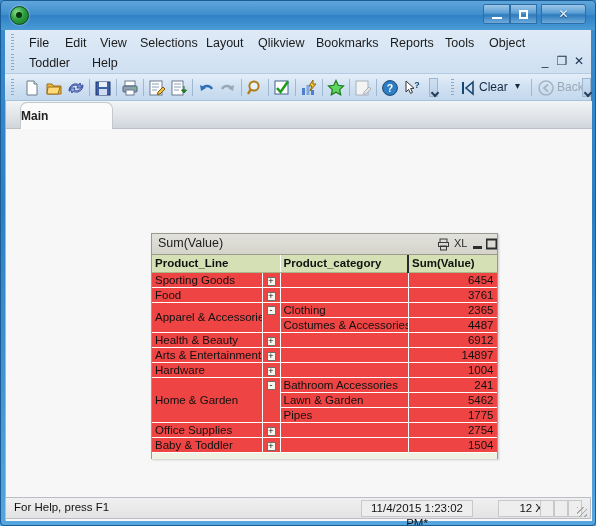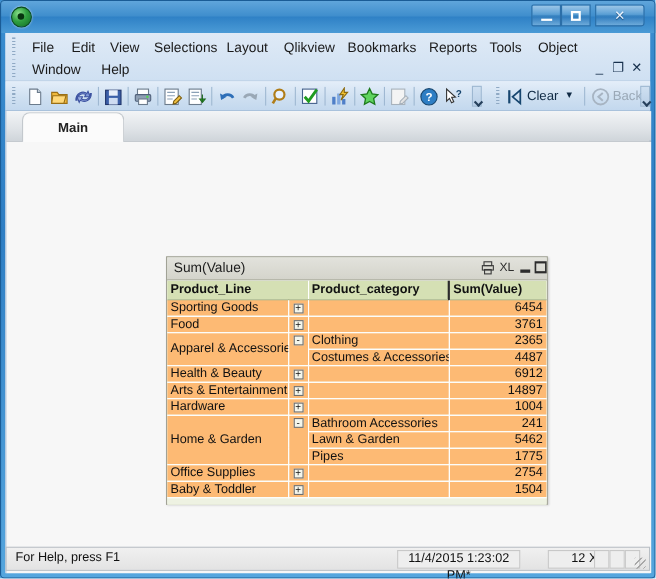--- a/index.html
+++ b/index.html
@@ -104,21 +104,21 @@
   }
   #tabstrip{
     position:absolute;left:0;top:0;width:586px;height:28px;
     background:linear-gradient(180deg,#f2f4f6 0%,#dfe3e7 60%,#cfd5da 100%);
     border-bottom:1px solid #b9bfc5;box-sizing:border-box;
   }
   #tab-main{
     position:absolute;left:14px;top:1px;width:93px;height:28px;box-sizing:border-box;
     background:#fbfbfb;border:1px solid #c3c8cd;border-bottom:none;
     border-top-left-radius:7px;border-top-right-radius:7px;
-    font-size:12px;font-weight:bold;color:#222;text-align:center;line-height:27px;
+    font-size:12px;font-weight:bold;color:#222;line-height:27px;
   }
   #sheetcanvas{
     position:absolute;left:0;top:28px;width:586px;height:392px;background:#f7f7f7;
   }
   
   #pivot{
     position:absolute;left:145px;top:104px;width:347px;height:226px;
     box-sizing:border-box;border:1px solid #9a9a8f;background:#ecf0df;
     box-shadow:1px 1px 2px rgba(0,0,0,.18);
   }
@@ -133,21 +133,21 @@
   table.pv{border-collapse:collapse;width:345px;table-layout:fixed;font-size:11.5px;color:#111;}
   table.pv th,table.pv td{
     padding:0 3px;border-right:1px solid #ffffff;border-bottom:1px solid #ffffff;
     vertical-align:middle;box-sizing:border-box;overflow:hidden;white-space:nowrap;
   }
   table.pv th{
     background:#d5e0b4;font-weight:bold;text-align:left;height:17px;
     border-bottom:1px solid #aab78a;color:#111;
   }
   th.c3{font-weight:normal;border-left:2px solid #2b2b2b;}
-  table.pv td{background:#fdba74;height:15px;}
+  table.pv td{background:#ef4444;height:15px;}
   td.dim{text-align:left;}
   td.val{text-align:right;padding-right:5px;}
   .expander{
     display:inline-block;width:9px;height:9px;line-height:7px;font-size:9px;
     text-align:center;border:1px solid #6f6f6f;background:#f4f6ec;color:#111;
     box-sizing:border-box;font-family:"Liberation Sans",sans-serif;
   }
   .exp-cell{width:14px;text-align:center;padding:0;}
   
   #statusbar{
@@ -201,21 +201,21 @@
         <div class="menu-item" style="left:133px;">Selections</div>
         <div class="menu-item" style="left:199px;">Layout</div>
         <div class="menu-item" style="left:251px;">Qlikview</div>
         <div class="menu-item" style="left:309px;">Bookmarks</div>
         <div class="menu-item" style="left:383px;">Reports</div>
         <div class="menu-item" style="left:438px;">Tools</div>
         <div class="menu-item" style="left:482px;">Object</div>
       </div>
 
       <div class="menu-row" style="top:22px;">
-        <div class="menu-item" style="left:22px;">Window</div>
+        <div class="menu-item" style="left:22px;">Toddler</div>
         <div class="menu-item" style="left:85px;">Help</div>
       </div>
 
       <div class="docbtn" style="left:533px;top:24px;">_</div>
       <div class="docbtn" style="left:550px;top:24px;">❐</div>
       <div class="docbtn" style="left:567px;top:24px;">✕</div>
     </div>
 
     <div id="toolbar">
       <div class="grip" style="left:6px;top:5px;"></div>

